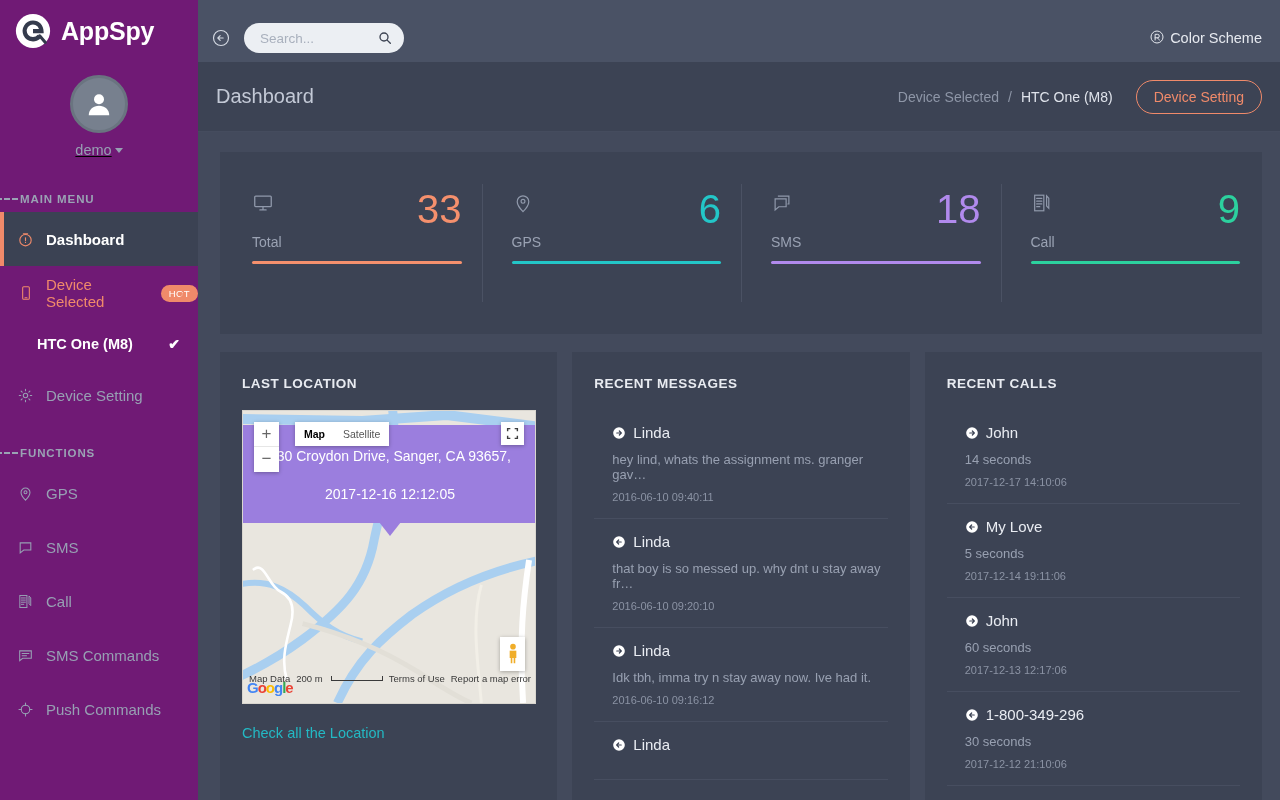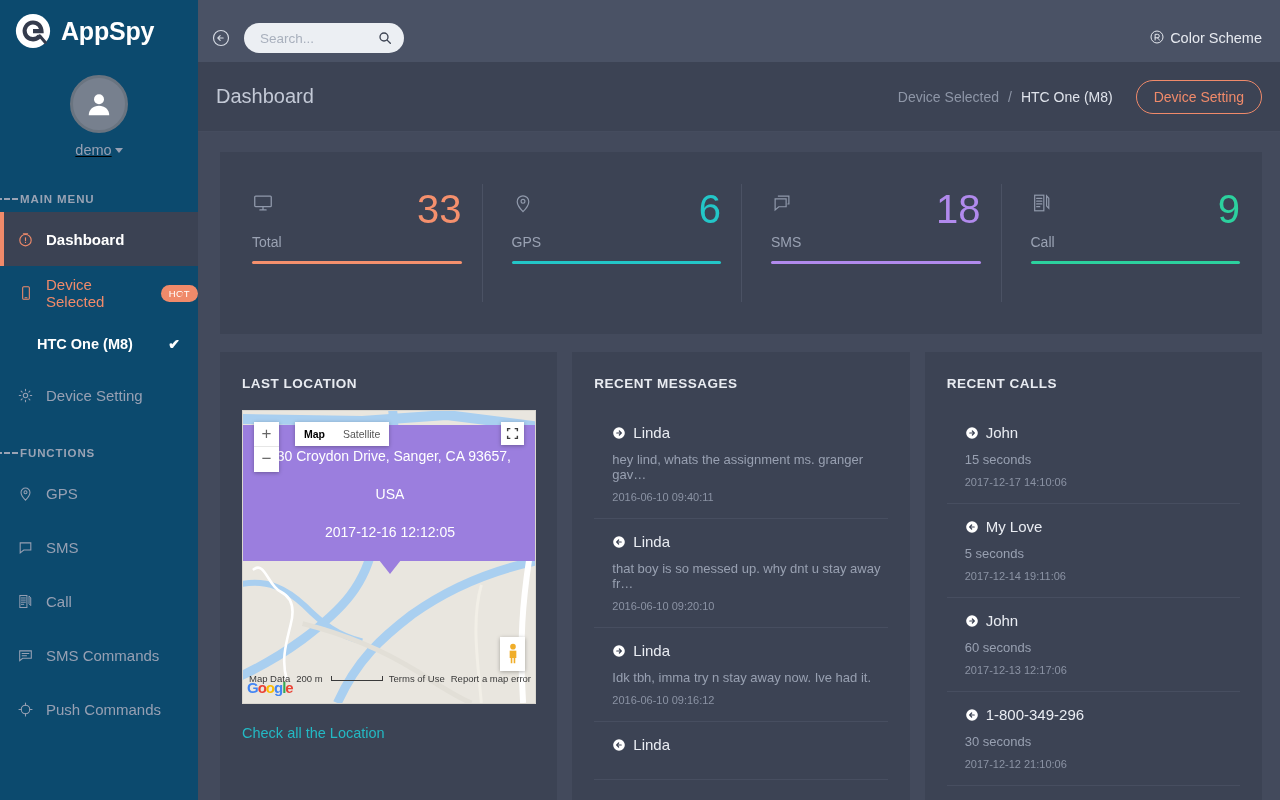--- a/index.html
+++ b/index.html
@@ -8,21 +8,21 @@
     overflow: hidden;
     background: #434a5c;
     font-family: "Liberation Sans", sans-serif;
     -webkit-font-smoothing: antialiased;
   }
 
   
   #sidebar {
     position: absolute; left: 0; top: 0;
     width: 198px; height: 800px;
-    background: #0c4a6e;
+    background: #701a75;
     overflow: hidden;
   }
   .brand {
     height: 62px;
     display: flex; align-items: center;
     padding-left: 14px;
     gap: 9px;
   }
   .brand-logo { width: 38px; height: 38px; flex: 0 0 38px; }
   .brand-name {
@@ -602,21 +602,20 @@
         <div class="map-pegman">
           <svg viewBox="0 0 24 34" width="16" height="24">
             <circle cx="12" cy="6" r="4.2" fill="#f0ad28"></circle>
             <path d="M7 12h10v11H7z" fill="#f0ad28"></path>
             <path d="M8.6 23h2.4v8H8.6zM13 23h2.4v8H13z" fill="#f0ad28"></path>
           </svg>
         </div>
 
         <div class="map-info">
           <div>630 Croydon Drive, Sanger, CA 93657,</div>
-          <div>USA</div>
           <div>2017-12-16 12:12:05</div>
           <div class="map-info-tail"></div>
         </div>
 
         <div class="map-watermark">
           <span style="color:#4285F4">G</span><span style="color:#EA4335">o</span><span style="color:#FBBC05">o</span><span style="color:#4285F4">g</span><span style="color:#34A853">l</span><span style="color:#EA4335">e</span>
         </div>
 
         <div class="map-attrib">
           <span style="margin-left:2px">Map Data</span>
@@ -682,21 +681,21 @@
       <div class="panel-title">RECENT CALLS</div>
       <div id="calls-list">
           <div class="row">
             <div class="row-head">
               <span class="dir-ico"><svg viewBox="0 0 24 24" width="14" height="14">
                   <circle cx="12" cy="12" r="10" fill="#ffffff"></circle>
                   <path d="M8.2 12h7.4M12.6 8.6l3.4 3.4-3.4 3.4" stroke="#3c4354" stroke-width="2.1" fill="none" stroke-linecap="round" stroke-linejoin="round"></path>
                 </svg></span>
               <span>John</span>
             </div>
-            <div class="row-body">15 seconds</div>
+            <div class="row-body">14 seconds</div>
             <div class="row-time">2017-12-17 14:10:06</div>
           </div>
           <div class="row">
             <div class="row-head">
               <span class="dir-ico"><svg viewBox="0 0 24 24" width="14" height="14">
                   <circle cx="12" cy="12" r="10" fill="#ffffff"></circle>
                   <path d="M15.8 12H8.4M11.4 8.6L8 12l3.4 3.4" stroke="#3c4354" stroke-width="2.1" fill="none" stroke-linecap="round" stroke-linejoin="round"></path>
                 </svg></span>
               <span>My Love</span>
             </div>

